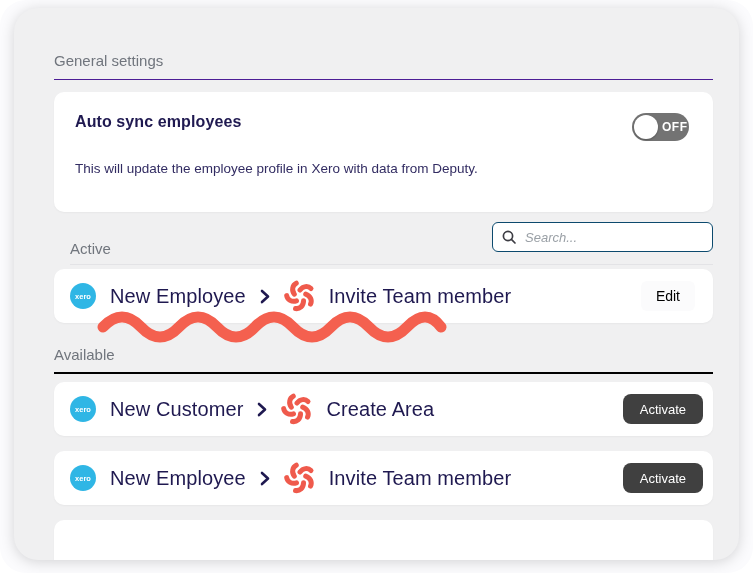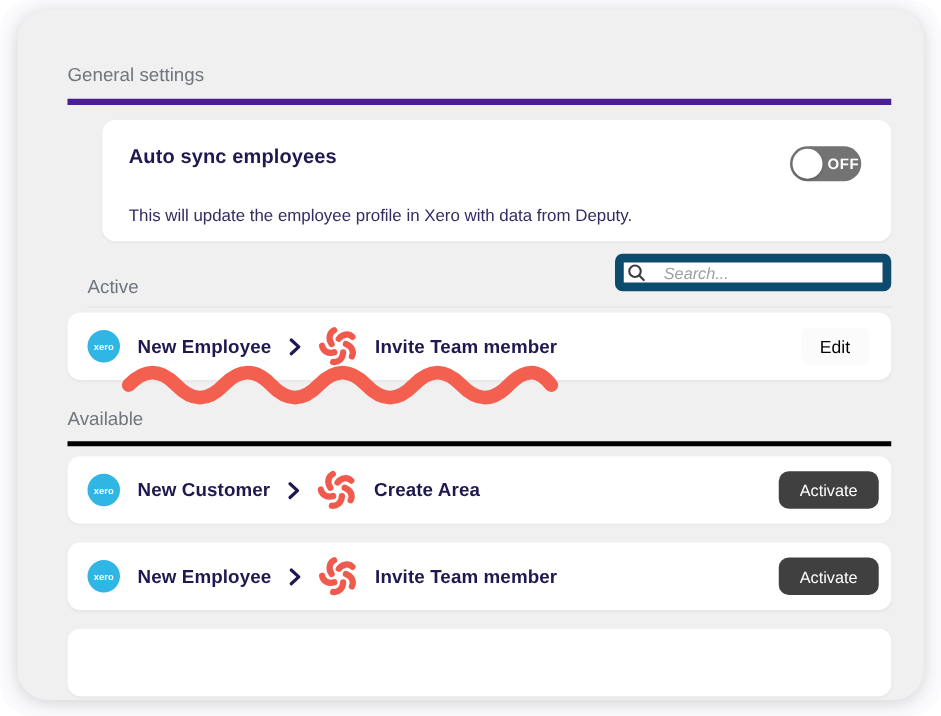--- a/index.html
+++ b/index.html
@@ -3,51 +3,51 @@
 <meta charset="utf-8">
 <style>
   html,body{margin:0;padding:0;background:#ffffff;}
   *{box-sizing:border-box;}
   body{font-family:"Liberation Sans", sans-serif;}
   .screen{position:relative;width:753px;height:573px;background:#fbfbfd;border-radius:26px;overflow:hidden;}
   .panel{position:absolute;left:14px;top:8px;width:725px;height:552px;background:#f0f0f1;
          border-radius:24px;box-shadow:0 2px 14px rgba(0,0,0,0.16);overflow:hidden;
          padding:0 26px 0 40px;}
   .section-title{font-size:15px;color:#70757d;}
-  .gs-head{margin-top:44px;padding-bottom:9px;border-bottom:5px solid #4c1d95;}
+  .gs-head{margin-top:44px;padding-bottom:9px;border-bottom:1px solid #4c1d95;}
   .card{background:#ffffff;border-radius:10px;box-shadow:0 1px 2px rgba(0,0,0,0.04);}
-  .sync-card{margin-top:12px;padding:21px 24px 9px 21px;margin-left:28px;}
+  .sync-card{margin-top:12px;padding:21px 24px 32px 21px;}
   .sync-top{display:flex;justify-content:space-between;align-items:flex-start;}
   .sync-title{font-size:16px;font-weight:700;color:#1f1950;letter-spacing:.1px;}
   .toggle{width:57px;height:28px;border-radius:14px;background:#737373;display:flex;align-items:center;cursor:pointer;}
   .knob{width:24px;height:24px;border-radius:50%;background:#ffffff;margin-left:2px;box-shadow:0 1px 2px rgba(0,0,0,0.25);}
   .toggle-label{color:#ffffff;font-size:12px;font-weight:600;letter-spacing:.5px;margin-left:4px;}
   .sync-desc{margin-top:16px;font-size:13.5px;line-height:23px;color:#322c62;max-width:575px;}
   .active-head{display:flex;justify-content:space-between;align-items:flex-end;
                margin-top:10px;padding-bottom:6px;border-bottom:1px solid #e3e3e6;margin-left:16px;}
   .active-head .section-title{padding-bottom:1px;}
   .search-box{position:relative;width:221px;height:30px;margin-bottom:6px;}
-  .search-box input{width:100%;height:100%;border:7px solid #0c4a6e;border-radius:6px;background:#ffffff;
+  .search-box input{width:100%;height:100%;border:1px solid #0c4a6e;border-radius:6px;background:#ffffff;
                     padding:0 10px 0 32px;font-size:13px;font-family:"Liberation Sans", sans-serif;color:#333;outline:none;}
   .search-box input::placeholder{color:#9aa0a6;font-style:italic;}
   .search-icon{position:absolute;left:9px;top:7px;width:16px;height:16px;}
   .row{position:relative;height:54px;display:flex;align-items:center;padding:0 10px 0 16px;margin-bottom:15px;}
   .row.first{margin-top:4px;}
   .xero-badge{width:26px;height:26px;border-radius:50%;background:#2fb6e5;color:#ffffff;
               display:flex;align-items:center;justify-content:center;font-size:7.5px;flex:0 0 auto;font-weight:bold;}
-  .row-label{font-size:15px;font-weight:700;color:#1f1950;margin-left:14px;letter-spacing:.1px;}
+  .row-label{font-size:20px;font-weight:400;color:#1f1950;margin-left:14px;letter-spacing:.1px;}
   .chev{margin-left:14px;display:flex;align-items:center;}
   .deputy{margin-left:13px;display:flex;align-items:center;}
   .row-label.target{margin-left:12px;}
   .spacer{flex:1;}
   .btn-activate{background:#404040;color:#ffffff;border:none;border-radius:8px;height:30px;padding:0 17px;
                 font-size:13px;font-weight:500;font-family:"Liberation Sans", sans-serif;cursor:pointer;}
   .btn-edit{background:#fbfbfc;color:#000000;border:none;border-radius:6px;height:30px;padding:0 15px;margin-right:8px;
             font-size:14px;font-weight:500;font-family:"Liberation Sans", sans-serif;cursor:pointer;}
-  .avail-head{margin-top:23px;padding-bottom:8px;border-bottom:4px solid #000000;margin-bottom:8px;}
+  .avail-head{margin-top:23px;padding-bottom:8px;border-bottom:2px solid #000000;margin-bottom:8px;}
   .squiggle{position:absolute;left:42px;top:36px;pointer-events:none;z-index:3;}
 </style>
 </head>
 <body>
 
 <div class="screen">
   <div class="panel">
 
     <div class="gs-head">
       <span class="section-title">General settings</span>

